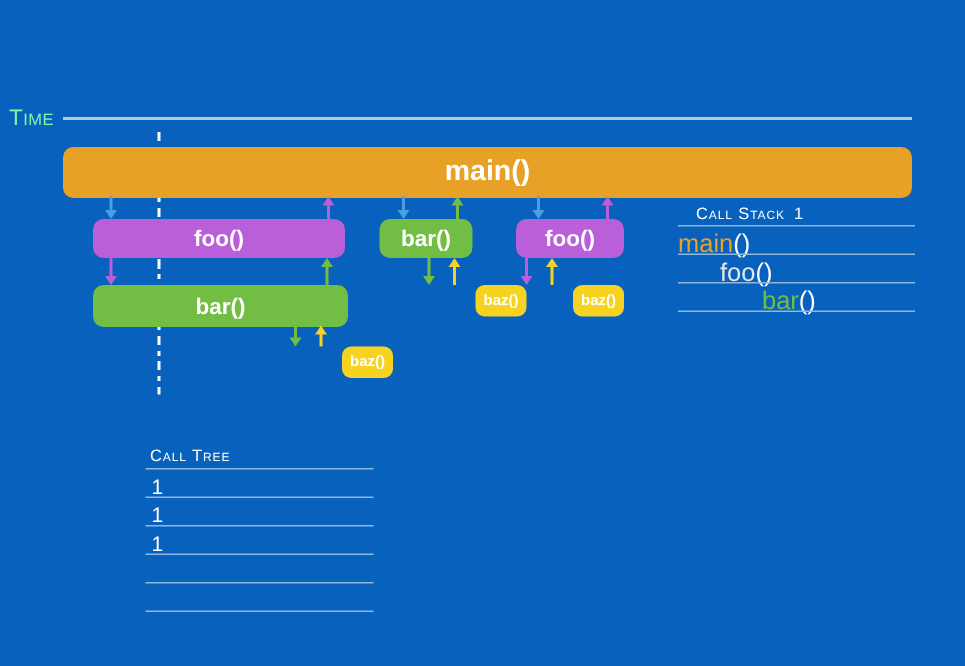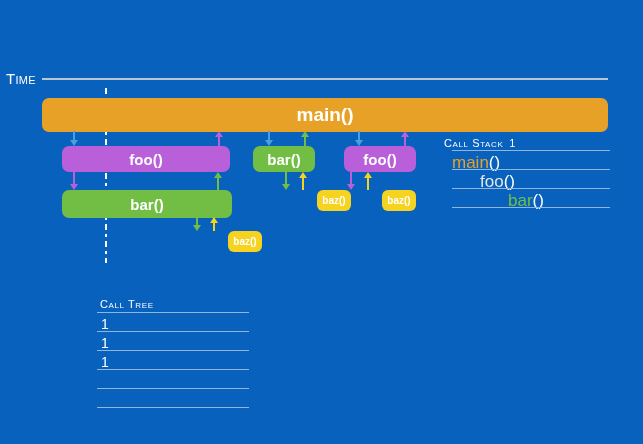--- a/index.html
+++ b/index.html
@@ -14,21 +14,21 @@
   
   #title{
     position:absolute;left:20px;top:22px;
     font-size:44px;font-weight:bold;color:#ffffff;
     letter-spacing:-0.5px;line-height:1;
   }
 
   
   #time-label{
     position:absolute;left:6px;top:71px;
-    color:#ffffff;font-size:15px;line-height:1;
+    color:#86efac;font-size:15px;line-height:1;
     font-variant:small-caps;letter-spacing:0.3px;
   }
   #time-rule{
     position:absolute;left:42px;top:78px;width:566px;height:2px;
     background:#b9c6d4;
   }
 
   
   #time-cursor{
     position:absolute;left:105px;top:88px;width:2px;height:175px;
@@ -146,21 +146,21 @@
         <div class="ashaft" style="background: rgb(184, 95, 217); left: 350px; height: 13px; top: 172px;"></div>
         <div class="ahead down" style="left: 347px; border-top-color: rgb(184, 95, 217); top: 184px;"></div>
       </div>
       <div class="arrow">
         <div class="ashaft" style="background: rgb(245, 211, 32); left: 367px; height: 13px; top: 177px;"></div>
         <div class="ahead up" style="left: 364px; border-bottom-color: rgb(245, 211, 32); top: 172px;"></div>
       </div>
     </div>
 
   <div id="call-stack-panel">
-    <div class="panel-title" style="left:444px;top:138px;">
+    <div class="panel-title" style="left:464px;top:138px;">
       <span>Call Stack</span><span style="margin-left:6px;">1</span>
     </div>
     <div id="stack-rows">
         <div class="rowline" style="left: 452px; top: 150px; width: 158px;"></div>
         <div class="stack-entry" style="left: 452px; top: 154px;"><span style="color: rgb(232, 161, 39);">main</span><span style="color: rgb(255, 255, 255);">()</span></div>
         <div class="rowline" style="left: 452px; top: 169px; width: 158px;"></div>
         <div class="stack-entry" style="left: 480px; top: 173px;"><span style="color: #e5e5e5;">foo</span><span style="color: rgb(255, 255, 255);">()</span></div>
         <div class="rowline" style="left: 452px; top: 188px; width: 158px;"></div>
         <div class="stack-entry" style="left: 508px; top: 192px;"><span style="color: rgb(114, 190, 68);">bar</span><span style="color: rgb(255, 255, 255);">()</span></div>
         <div class="rowline" style="left: 452px; top: 207px; width: 158px;"></div>

